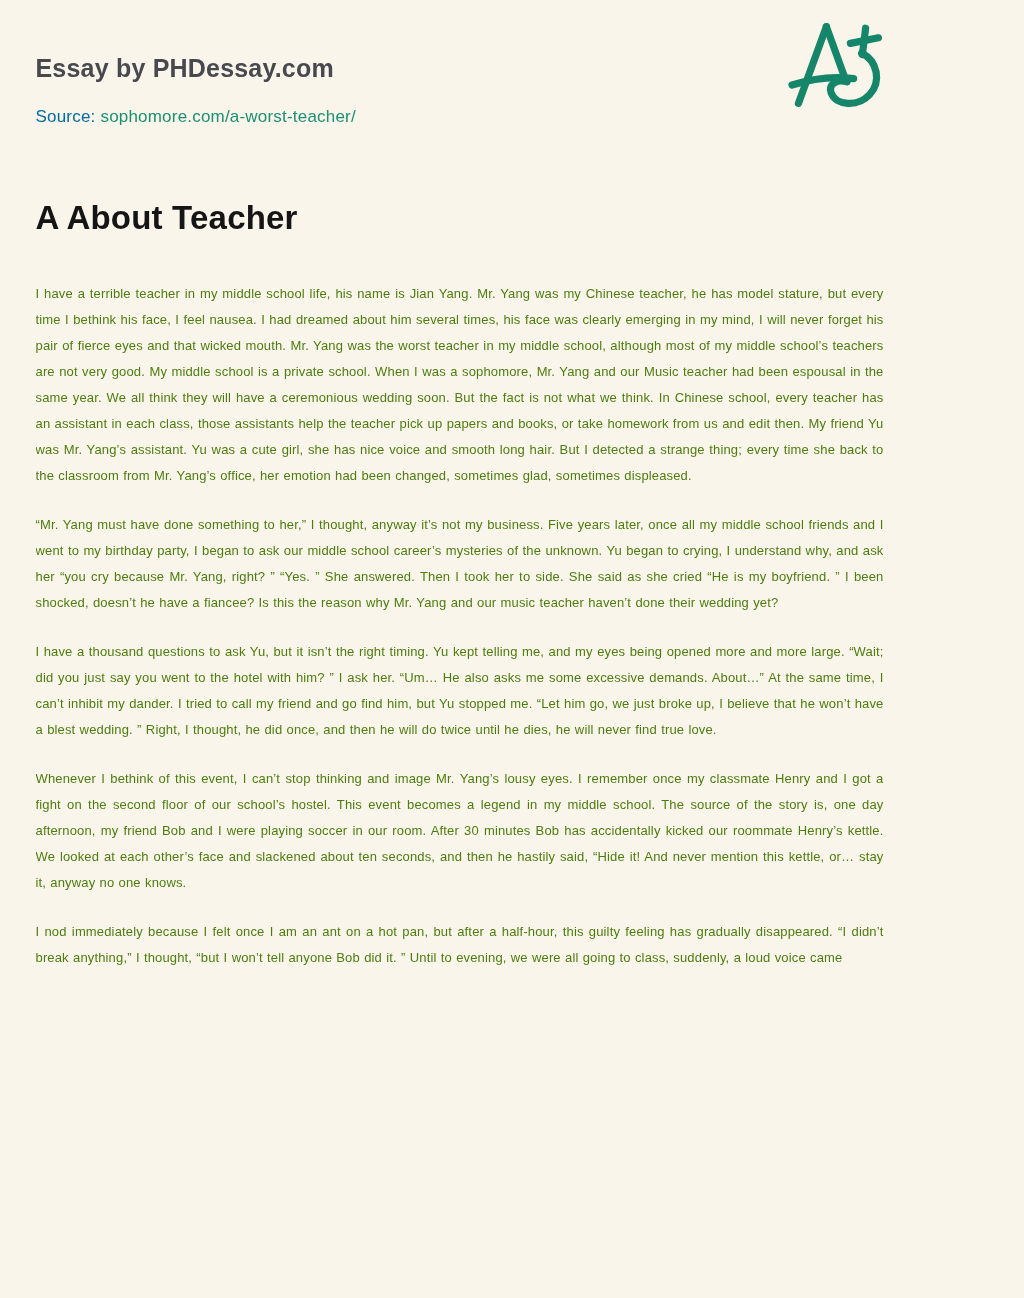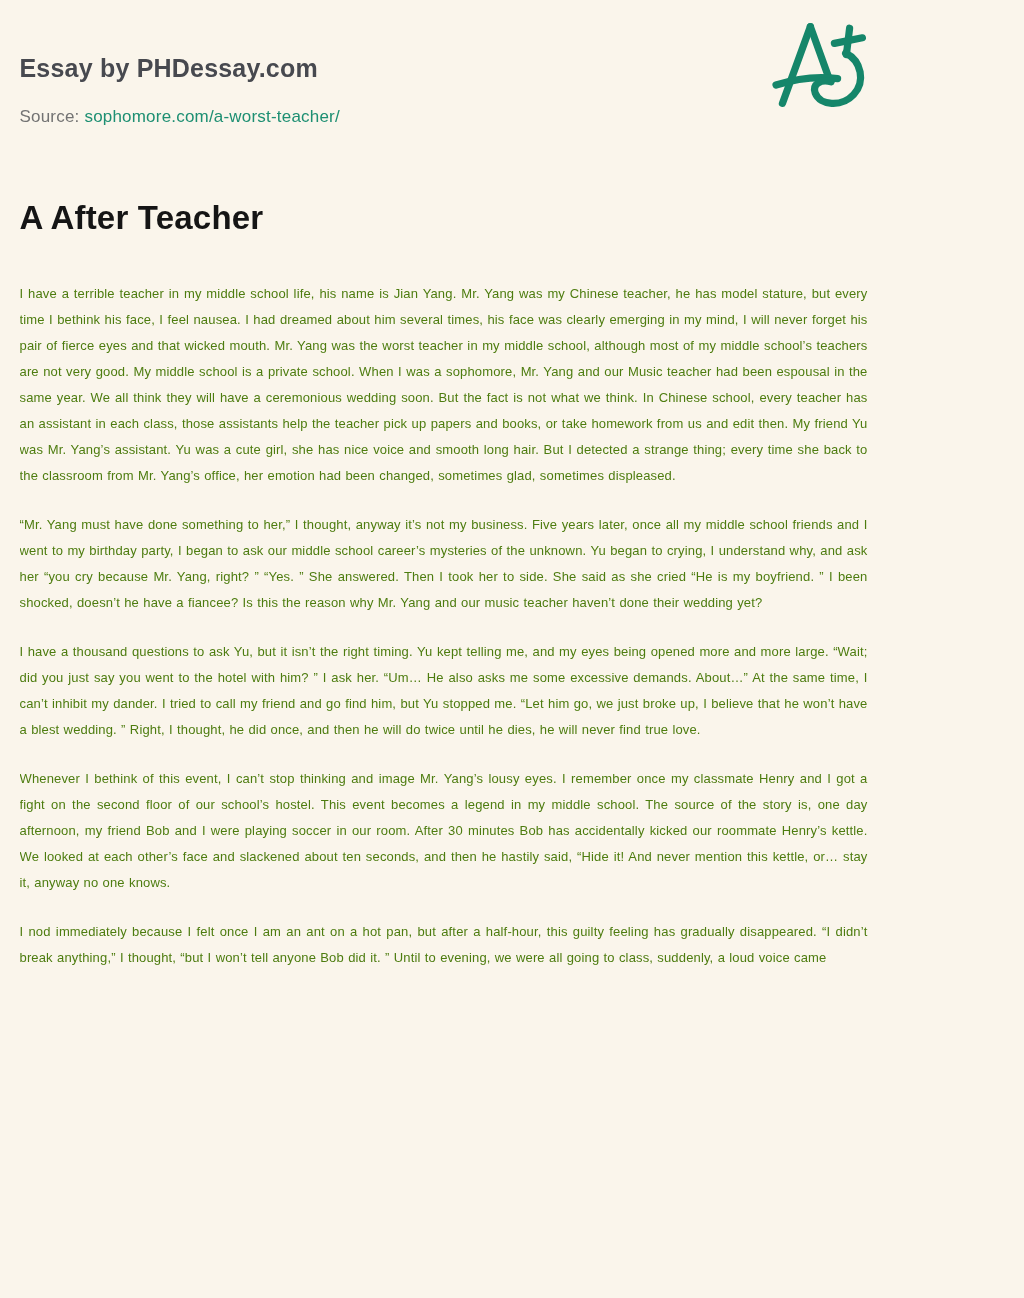--- a/index.html
+++ b/index.html
@@ -6,20 +6,21 @@
   html, body { width: 1024px; }
   body {
     font-family: "Liberation Sans", sans-serif;
     background: #faf5eb;
   }
   .page {
     width: 887px;
     height: 1298px;
     background: #faf5eb;
     overflow: hidden;
+    margin-left: 16px;
   }
   .content {
     width: 848px;
     margin: 0 auto;
     position: relative;
   }
   .header {
     padding-top: 54px;
     position: relative;
   }
@@ -27,21 +28,21 @@
     font-size: 25px;
     font-weight: 700;
     color: #47494f;
     letter-spacing: 0.2px;
   }
   .source-row {
     margin-top: 24px;
     font-size: 17px;
     letter-spacing: 0.2px;
   }
-  .source-label { color: #737373; }
+  .source-label { color: #0369a1; }
   .source-link {
     color: #1d8f72;
     text-decoration: none;
     font-weight: 500;
   }
   .logo {
     position: absolute;
     top: 12px;
     right: -4px;
     width: 112px;
@@ -92,21 +93,21 @@
         <path d="M 20 91 C 48 82 74 80 97 83"></path>
 
         <path d="M 112 20 L 108 53"></path>
 
         <path d="M 93 39 L 128 32"></path>
 
         <path d="M 107 51 C 127 61 132 87 117 103 C 102 119 75 117 69 101 C 65 90 76 83 89 87"></path>
       </svg>
     </div>
 
-    <h1 class="title">A After Teacher</h1>
+    <h1 class="title">A About Teacher</h1>
 
     <div class="essay-clip">
         <p>I have a terrible teacher in my middle school life, his name is Jian Yang. Mr. Yang was my Chinese teacher, he has model stature, but every time I bethink his face, I feel nausea. I had dreamed about him several times, his face was clearly emerging in my mind, I will never forget his pair of fierce eyes and that wicked mouth. Mr. Yang was the worst teacher in my middle school, although most of my middle school’s teachers are not very good. My middle school is a private school. When I was a sophomore, Mr. Yang and our Music teacher had been espousal in the same year. We all think they will have a ceremonious wedding soon. But the fact is not what we think. In Chinese school, every teacher has an assistant in each class, those assistants help the teacher pick up papers and books, or take homework from us and edit then. My friend Yu was Mr. Yang’s assistant. Yu was a cute girl, she has nice voice and smooth long hair. But I detected a strange thing; every time she back to the classroom from Mr. Yang’s office, her emotion had been changed, sometimes glad, sometimes displeased.</p>
         <p>“Mr. Yang must have done something to her,” I thought, anyway it’s not my business. Five years later, once all my middle school friends and I went to my birthday party, I began to ask our middle school career’s mysteries of the unknown. Yu began to crying, I understand why, and ask her “you cry because Mr. Yang, right? ” “Yes. ” She answered. Then I took her to side. She said as she cried “He is my boyfriend. ” I been shocked, doesn’t he have a fiancee? Is this the reason why Mr. Yang and our music teacher haven’t done their wedding yet?</p>
         <p>I have a thousand questions to ask Yu, but it isn’t the right timing. Yu kept telling me, and my eyes being opened more and more large. “Wait; did you just say you went to the hotel with him? ” I ask her. “Um… He also asks me some excessive demands. About…” At the same time, I can’t inhibit my dander. I tried to call my friend and go find him, but Yu stopped me. “Let him go, we just broke up, I believe that he won’t have a blest wedding. ” Right, I thought, he did once, and then he will do twice until he dies, he will never find true love.</p>
         <p>Whenever I bethink of this event, I can’t stop thinking and image Mr. Yang’s lousy eyes. I remember once my classmate Henry and I got a fight on the second floor of our school’s hostel. This event becomes a legend in my middle school. The source of the story is, one day afternoon, my friend Bob and I were playing soccer in our room. After 30 minutes Bob has accidentally kicked our roommate Henry’s kettle. We looked at each other’s face and slackened about ten seconds, and then he hastily said, “Hide it! And never mention this kettle, or… stay it, anyway no one knows.</p>
         <p>I nod immediately because I felt once I am an ant on a hot pan, but after a half-hour, this guilty feeling has gradually disappeared. “I didn’t break anything,” I thought, “but I won’t tell anyone Bob did it. ” Until to evening, we were all going to class, suddenly, a loud voice came</p>
       </div>
 
   </div>

